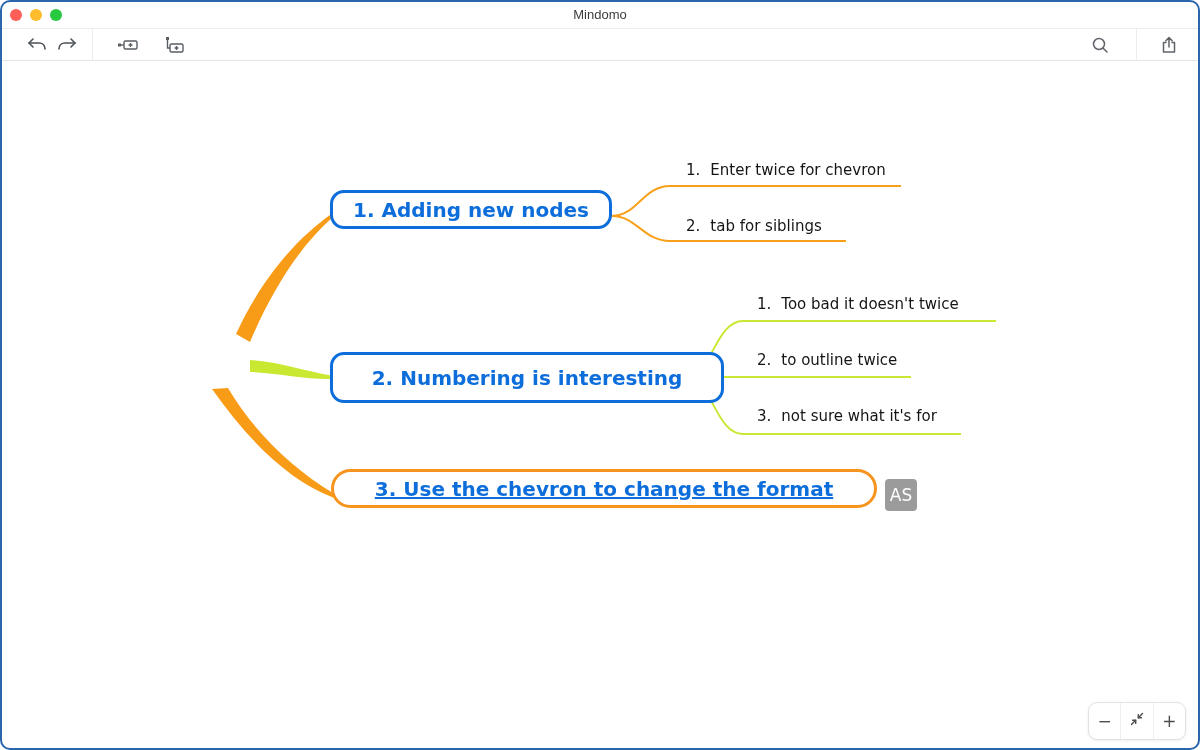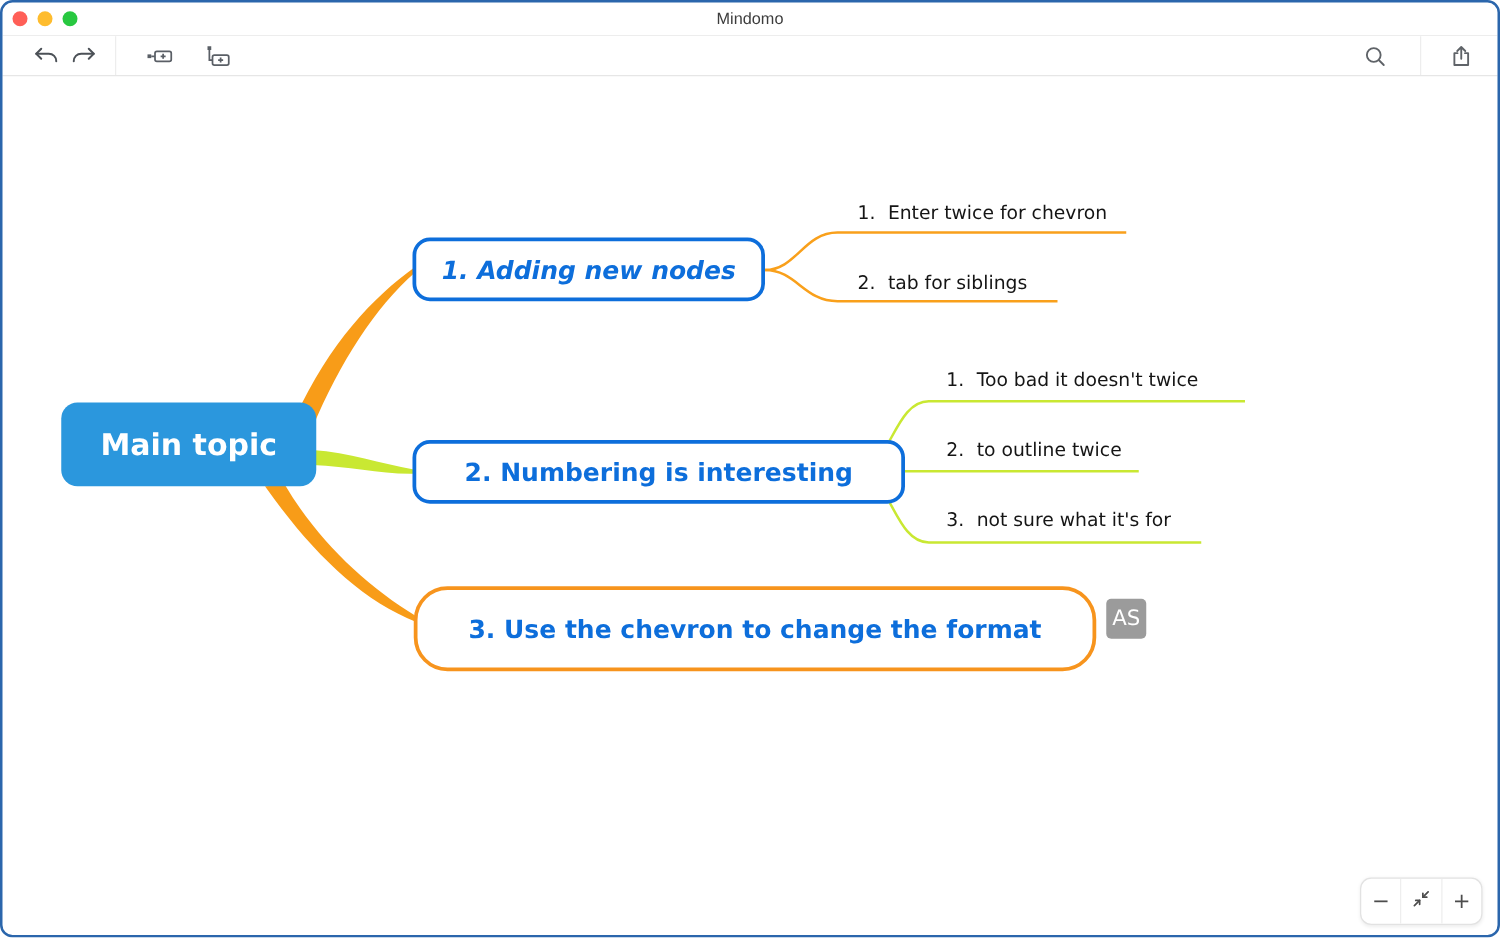--- a/index.html
+++ b/index.html
@@ -146,33 +146,30 @@
     <path d="M228,388 C254,432 292,468 333,493 L333,497.5 C288,480 248,440 212,389 Z" fill="#f89c18"></path>
 
     <path fill="none" stroke="#f9a01b" stroke-width="2" d="M612,216 C637,216 643,186 670,186 L901,186"></path>
     <path fill="none" stroke="#f9a01b" stroke-width="2" d="M612,216 C637,216 643,241 670,241 L846,241"></path>
 
     <path fill="none" stroke="#c9e832" stroke-width="2" d="M685,377 C712,377 715,321 743,321 L996,321"></path>
     <path fill="none" stroke="#c9e832" stroke-width="2" d="M685,377 L911,377"></path>
     <path fill="none" stroke="#c9e832" stroke-width="2" d="M685,377 C712,377 715,434 743,434 L961,434"></path>
   </svg>
 
-  <div class="node root" style="left:49px;top:322px;width:204px;height:67px;">
-    <span>Main topic</span>
-  </div>
-
-  <div class="node" style="left:330px;top:190px;width:282px;height:51px;font-style:italic;">
+
+  <div class="node" style="left:330px;top:190px;width:282px;height:39px;">
     <span>1. Adding new nodes</span>
   </div>
 
   <div class="node" style="left:330px;top:352px;width:394px;height:51px;">
     <span>2. Numbering is interesting</span>
   </div>
 
-  <div class="node orange-border" style="left:331px;top:469px;width:546px;height:68px;">
+  <div class="node orange-border" style="left:331px;top:469px;width:546px;height:39px;text-decoration:underline;">
     <span>3. Use the chevron to change the format</span>
   </div>
 
   <div class="badge" style="left:885px;top:479px;">
     <span>AS</span>
   </div>
 
   <div class="subtopic" style="left:686px;top:161px;">
     <span>1.</span>
     <span>Enter twice for chevron</span>

